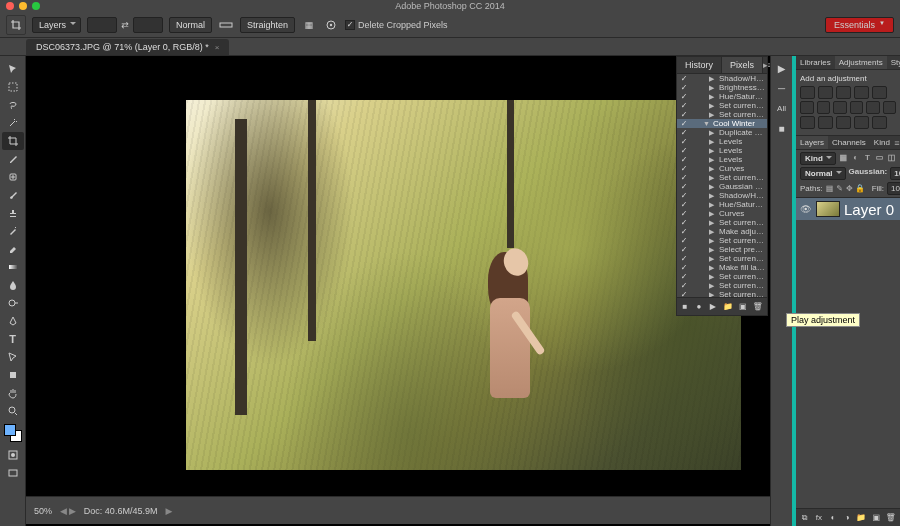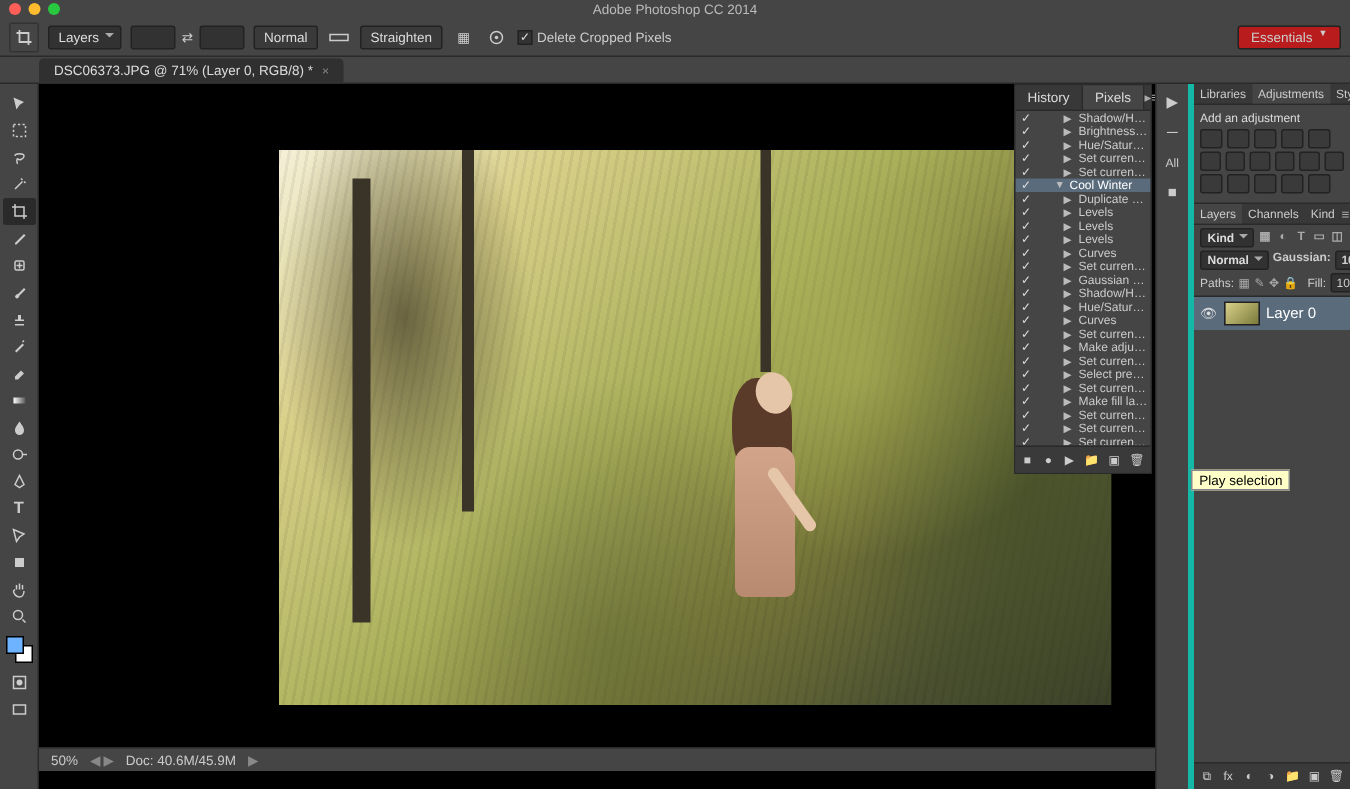--- a/index.html
+++ b/index.html
@@ -39,21 +39,21 @@
     repeating-linear-gradient(100deg, rgba(0,0,0,0.06) 0 2px, transparent 2px 6px);}
   .trunk{position:absolute;background:#3a3328;}
   .t1{left:9%;top:5%;width:12px;height:80%;}
   .t2{left:22%;top:0;width:8px;height:65%;}
   .t3{left:58%;top:0;width:7px;height:40%;}
   .figure{position:absolute;left:52%;top:40%;width:70px;height:190px;}
   .head{width:24px;height:28px;border-radius:50%;background:#e6c6a8;position:absolute;left:30px;top:0;transform:rotate(-18deg);}
   .hair{width:40px;height:70px;background:#5a3a28;border-radius:40% 40% 30% 50%;position:absolute;left:14px;top:4px;}
   .body{width:40px;height:100px;background:linear-gradient(#d2a58a,#b88a70);position:absolute;left:16px;top:50px;border-radius:10px 10px 6px 6px;}
   .arm{width:8px;height:50px;background:#e6c6a8;position:absolute;left:50px;top:60px;border-radius:4px;transform:rotate(-35deg);}
-  .status{position:absolute;bottom:12px;left:0;right:0;height:16px;background:#454545;display:flex;align-items:center;padding:0 8px;gap:8px;color:#ccc;font-size:9px;border-top:1px solid #2a2a2a;}
+  .status{position:absolute;bottom:2px;left:0;right:0;height:28px;background:#454545;display:flex;align-items:center;padding:0 8px;gap:8px;color:#ccc;font-size:9px;border-top:1px solid #2a2a2a;}
   .status .arrows{display:flex;gap:2px;}
   .status .arr{color:#888;}
   
   .rcol{position:absolute;right:0;top:56px;bottom:0;display:flex;}
   .actions-panel{width:92px;background:#454545;border:1px solid #2a2a2a;display:flex;flex-direction:column;margin-right:2px;}
   .panel-tabs{display:flex;background:#383838;border-bottom:1px solid #2a2a2a;}
   .ptab{padding:3px 8px;font-size:9px;color:#ddd;border-right:1px solid #2a2a2a;cursor:pointer;}
   .ptab.active{background:#454545;}
   .ptab-sp{flex:1;}
   .ptab-menu{width:16px;display:flex;align-items:center;justify-content:center;color:#aaa;}
@@ -85,21 +85,21 @@
   .lc-sel{background:#323232;border:1px solid #222;padding:1px 12px 1px 4px;border-radius:2px;position:relative;font-size:8px;color:#ddd;}
   .lc-sel:after{content:"";position:absolute;right:3px;top:50%;transform:translateY(-50%);border:3px solid transparent;border-top-color:#aaa;}
   .lc-sp{flex:1;}
   .lc-val{background:#323232;border:1px solid #222;padding:1px 3px;font-size:8px;border-radius:2px;}
   .lock-row{display:flex;align-items:center;gap:3px;font-size:8px;color:#ccc;}
   .lock-ic{width:11px;height:11px;display:flex;align-items:center;justify-content:center;color:#aaa;font-size:8px;}
   .layer-list{background:#454545;flex:1;}
   .layer-item{display:flex;align-items:center;height:22px;background:#5a6b7c;padding:0 4px;gap:4px;}
   .eye{width:12px;color:#ddd;font-size:9px;}
   .thumb{width:24px;height:16px;background:linear-gradient(135deg,#d9d08a,#7a7a3a);border:1px solid #222;}
-  .lname{font-size:10px;color:#fff;}
+  .lname{font-size:15px;color:#fff;}
   .layers-footer{height:18px;background:#3a3a3a;border-top:1px solid #2a2a2a;display:flex;align-items:center;justify-content:flex-end;gap:5px;padding:0 4px;}
 </style>
 </head>
 <body>
 
 <div class="mac-bar">
   <div class="mac-dot red"></div>
   <div class="mac-dot yel"></div>
   <div class="mac-dot grn"></div>
   <div class="app-title">Adobe Photoshop CC 2014</div>
@@ -468,21 +468,21 @@
         </div>
       </div>
     <div class="panel-footer">
       <div class="pf-icon">■</div>
       <div class="pf-icon">●</div>
       <div class="pf-icon">▶</div>
       <div class="pf-icon">📁</div>
       <div class="pf-icon">▣</div>
       <div class="pf-icon">🗑</div>
     </div>
-    <div class="tooltip">Play selection</div>
+    <div class="tooltip">Play adjustment</div>
   </div>
 
   <div class="iconbar">
     <div class="ib">▶</div>
     <div class="ib">─</div>
     <div class="ib" style="font-size:8px;">All</div>
     <div class="ib">■</div>
   </div>
 
   <div class="right-panels">

